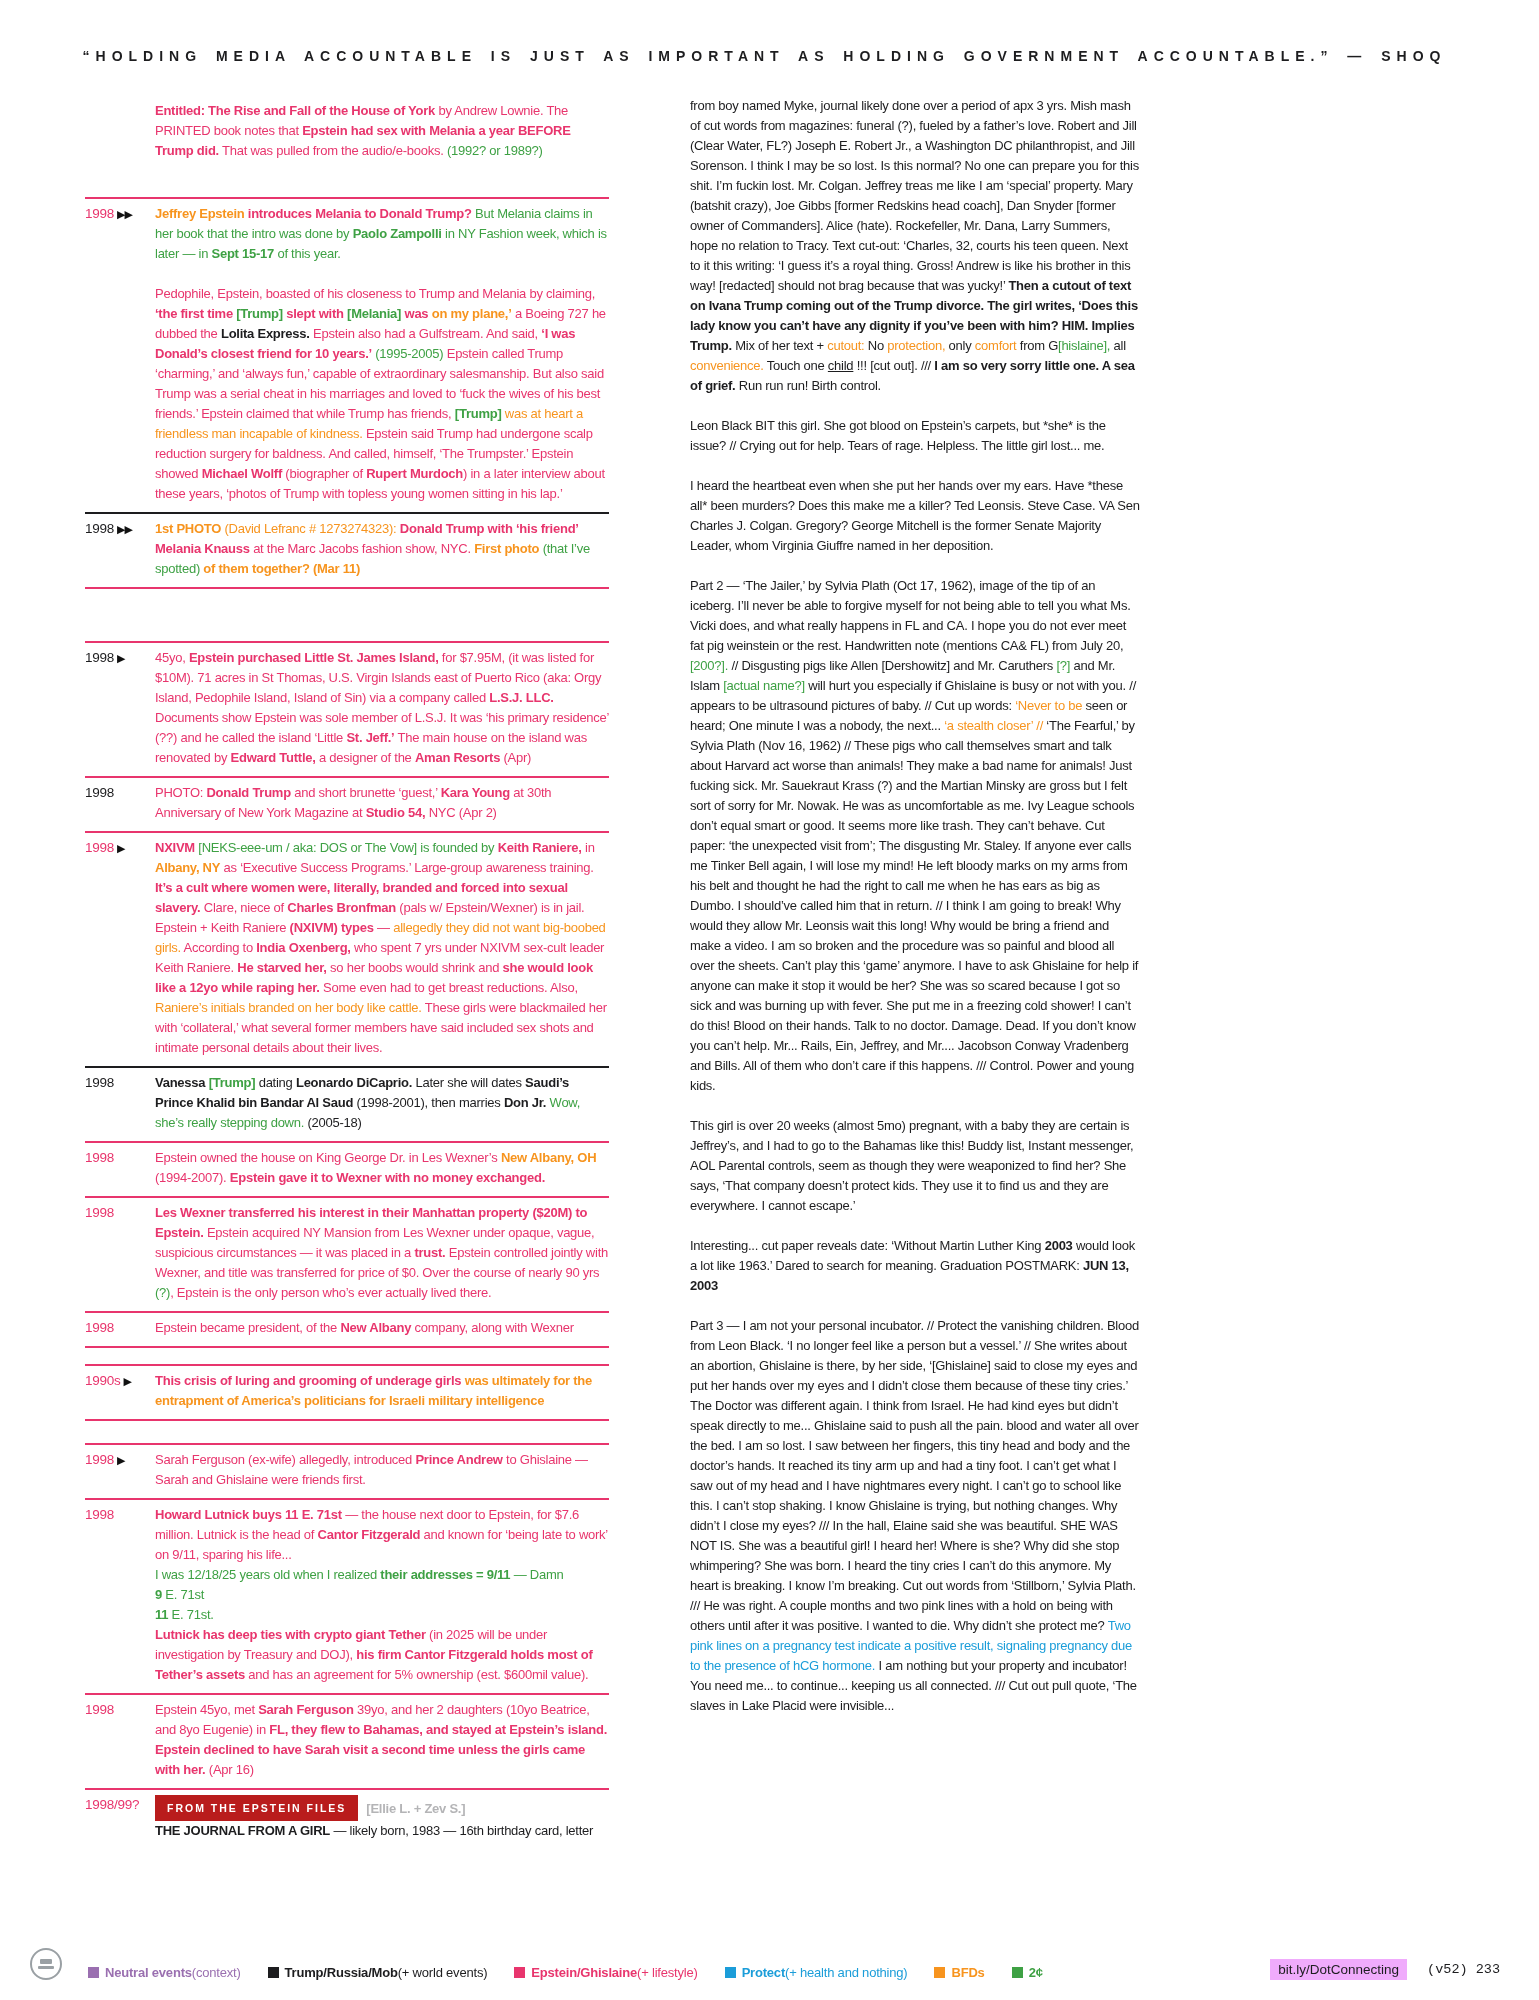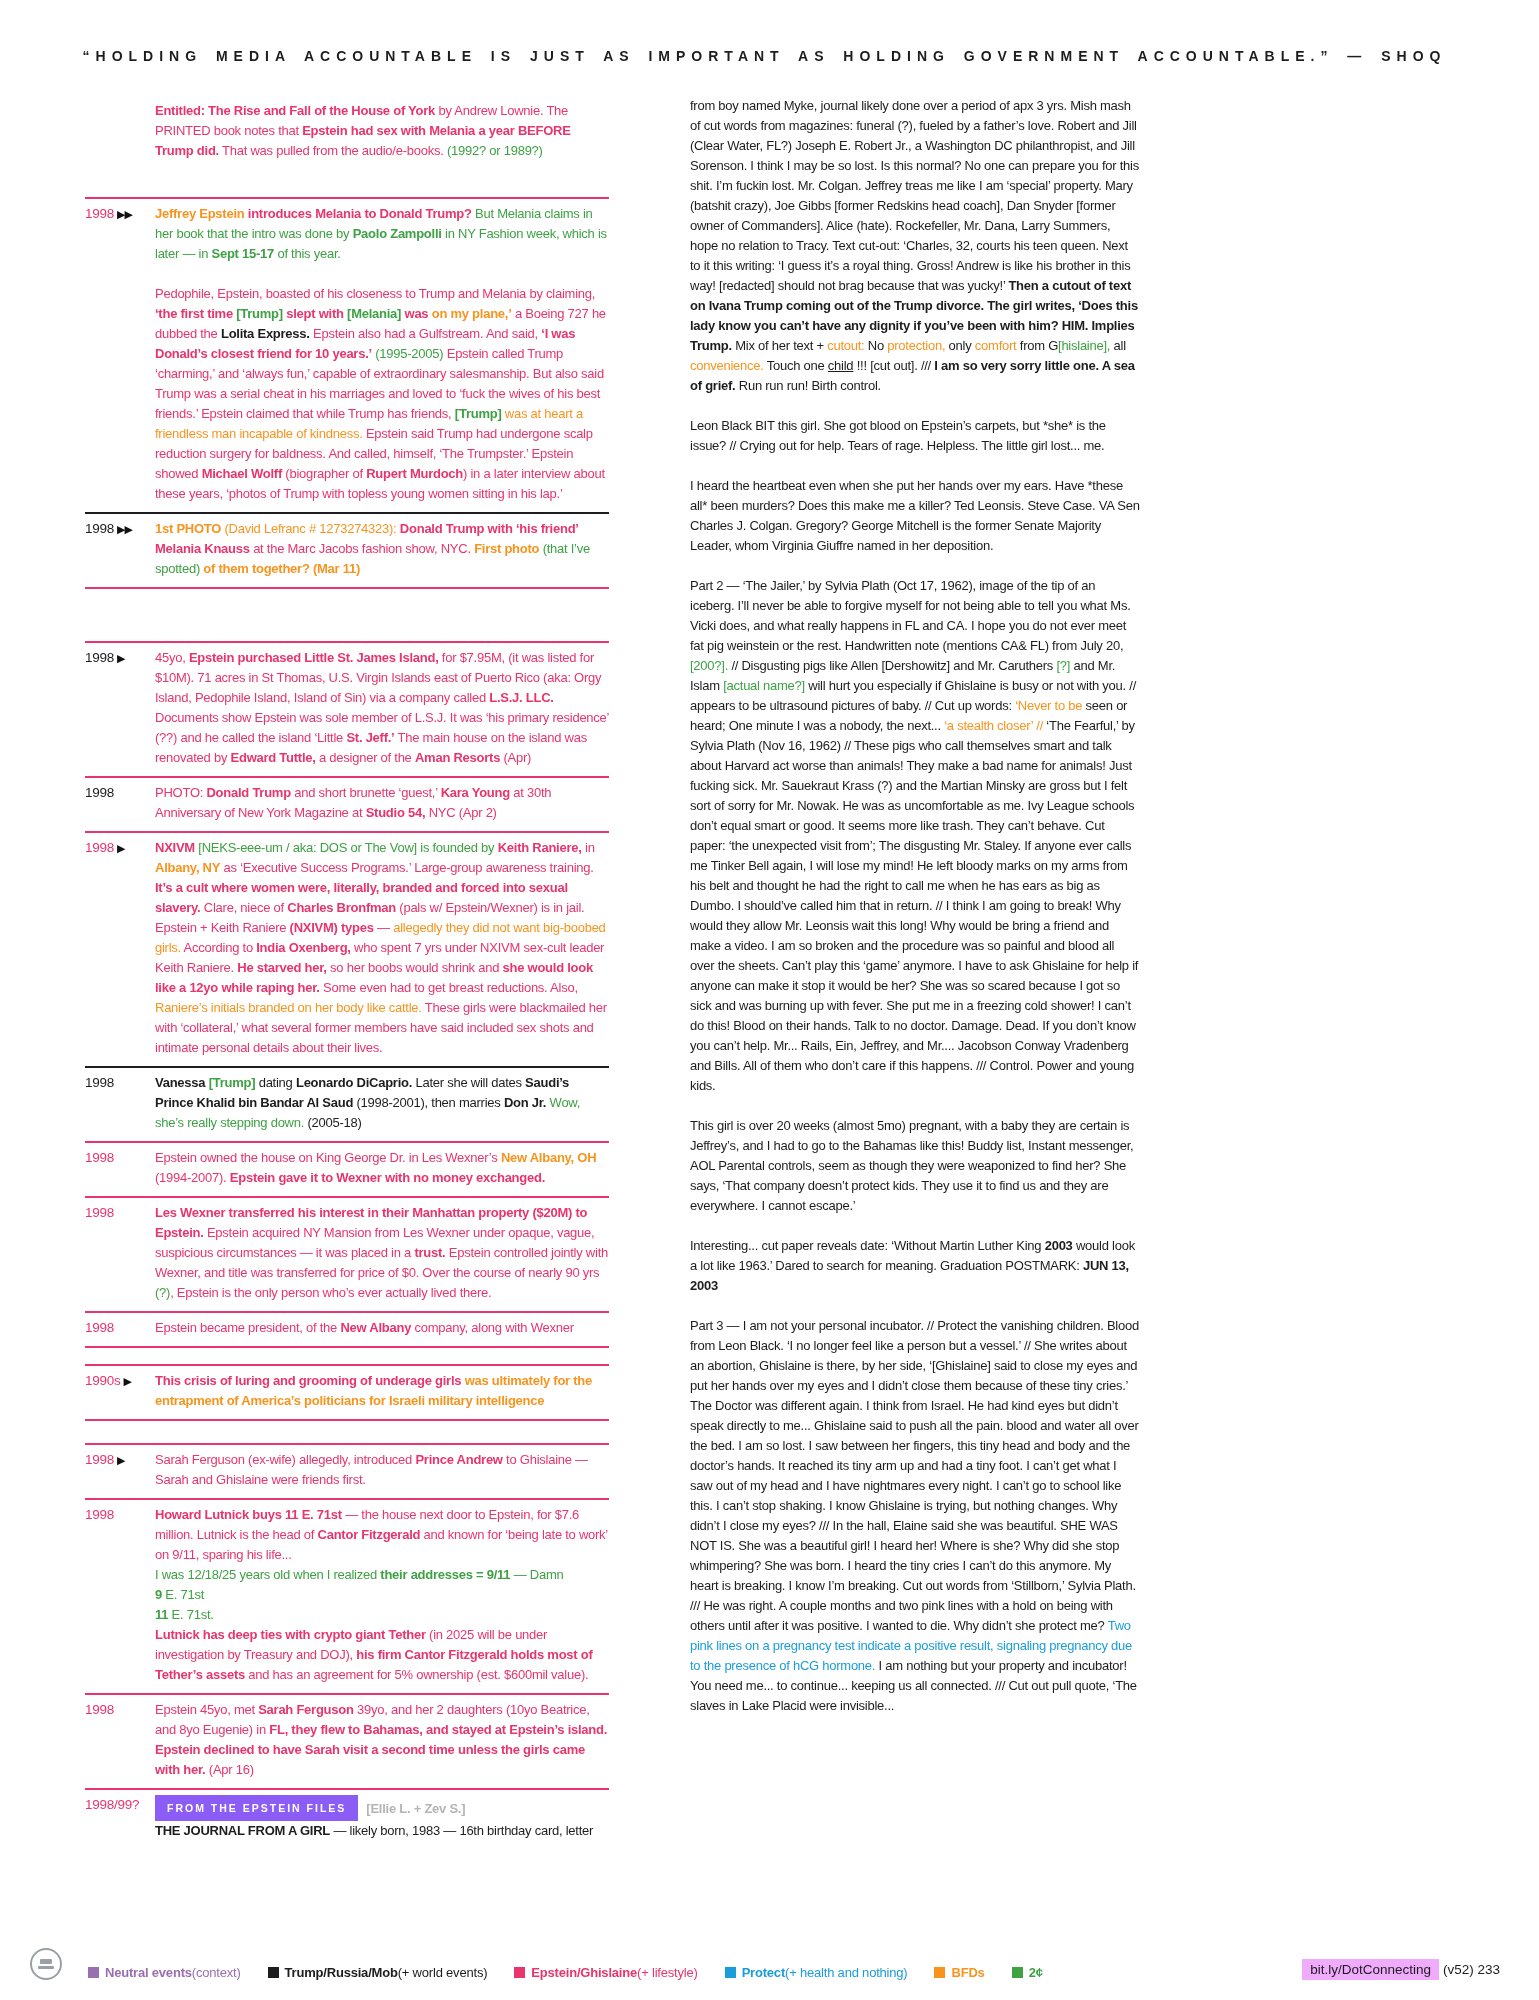--- a/index.html
+++ b/index.html
@@ -33,21 +33,21 @@
   .arrows{color:#111;font-size:11px;letter-spacing:-1px;margin-left:3px;}
   .content{flex:1;}
   .block + .block{margin-top:20px;}
   .entry0-pad{padding-bottom:36px;}
   
   #journal-col p{margin:0 0 20px 0;}
   #journal-col p:nth-of-type(4){margin-top:6px;}
   #journal-col p:nth-of-type(7){}
   
   .badge{
-    display:inline-block;background:#8b5cf6;color:#fff;font-size:10.5px;font-weight:700;
+    display:inline-block;background:#b91c1c;color:#fff;font-size:10.5px;font-weight:700;
     letter-spacing:2px;padding:3px 12px 3px 12px;text-transform:uppercase;
     vertical-align:1px;margin-right:8px;
   }
   
   .footer{
     position:absolute;left:30px;top:1946px;width:1470px;height:34px;
     display:flex;align-items:flex-end;font-size:13px;
   }
   .logo{
     width:28px;height:28px;border:2px solid #9aa0a4;border-radius:50%;
@@ -55,21 +55,21 @@
     margin-right:26px;
   }
   .logo .bar1{width:12px;height:5px;background:#9aa0a4;border-radius:1px;}
   .logo .bar2{width:16px;height:3px;background:#9aa0a4;border-radius:1px;}
   .legend{display:flex;align-items:center;gap:27px;}
   .legend-item{display:flex;align-items:center;white-space:nowrap;letter-spacing:-0.2px;}
   .swatch{width:11px;height:11px;display:inline-block;margin-right:6px;}
   .legend-label{font-weight:700;}
   .footer-right{margin-left:auto;display:flex;align-items:center;white-space:nowrap;}
   .bitly{background:#f0abfc;padding:3px 8px;font-size:13.5px;color:#1d1d1f;}
-  .version{margin-left:4px;font-size:13.5px;color:#1d1d1f;}
+  .version{margin-left:20px;font-size:13.5px;color:#1d1d1f;font-family:Liberation Mono, monospace;}
 </style>
 </head>
 <body>
 
 <div class="header-quote">“HOLDING MEDIA ACCOUNTABLE IS JUST AS IMPORTANT AS HOLDING GOVERNMENT ACCOUNTABLE.” — SHOQ</div>
 
 <div id="timeline-col" class="txt">
     <div class="entry no-rule entry0-pad">
       <div class="year c-pink"></div>
       <div class="content">

